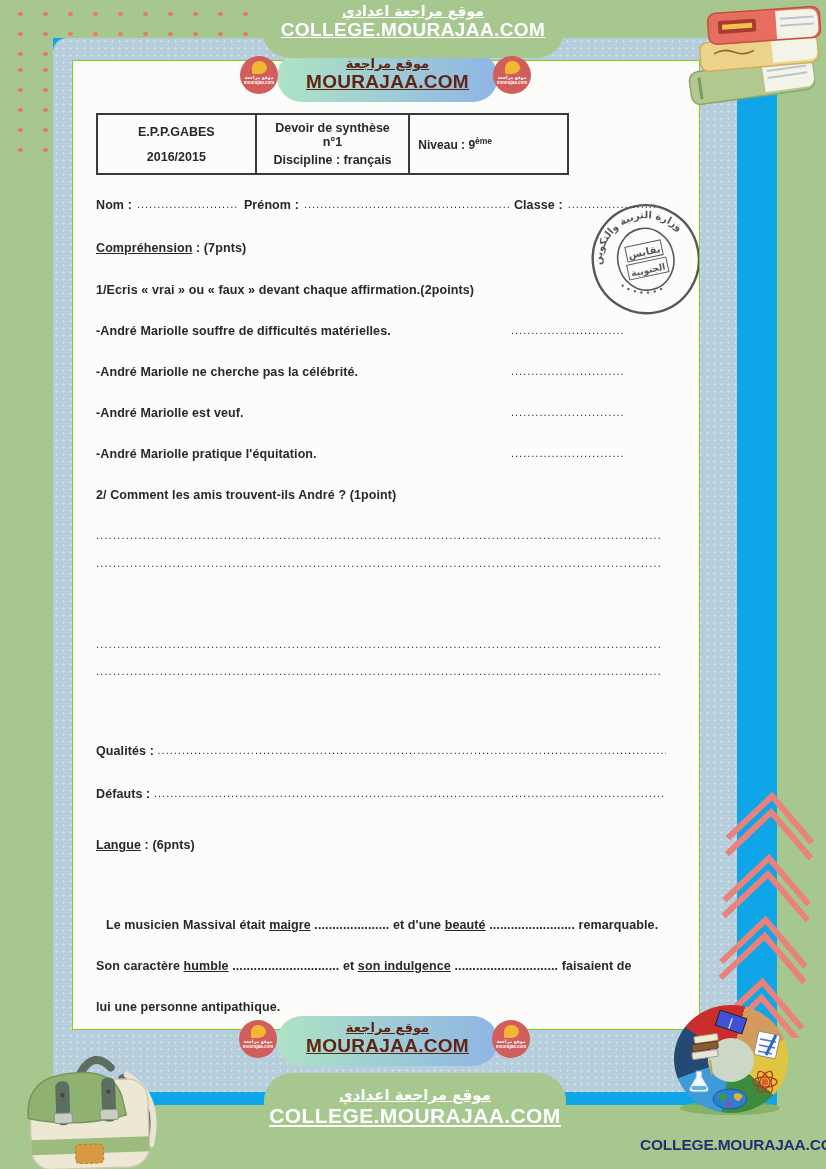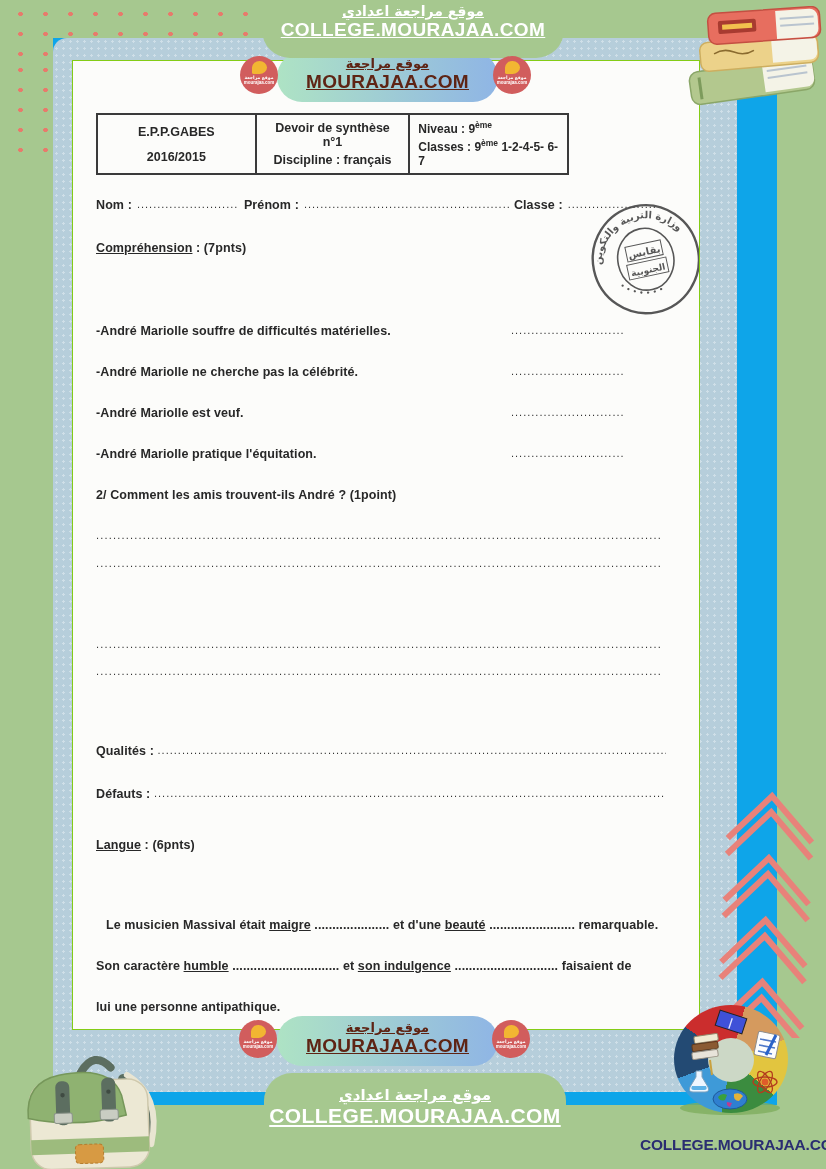--- a/index.html
+++ b/index.html
@@ -129,39 +129,39 @@
       <div class="cell c1">
         <span>E.P.P.GABES</span>
         <span>2016/2015</span>
       </div>
       <div class="cell c2">
         <span>Devoir de synthèse n°1</span>
         <span>Discipline : français</span>
       </div>
       <div class="cell c3">
         <span><span>Niveau : 9</span><span class="sup">ème</span></span>
-        <span><span>Classes : 9</span><span class="sup">ème</span><span> 1-2-4-5- 6-7</span></span>
       </div>
     </div>
 
     <div class="doc-line" style="top:137px;">
       <span class="id-line">
         <span>Nom :</span>
         <span class="id-dots" style="width:102px;">........................................................................................................................</span>
         <span>Prénom :</span>
         <span class="id-dots" style="width:205px;">........................................................................................................................</span>
         <span>Classe :</span>
         <span class="id-dots" style="width:88px;">........................................................................................................................</span>
       </span>
     </div>
 
     <div class="doc-line" style="top:180px;">
       <span class="ul">Compréhension</span><span> : (7pnts)</span>
     </div>
 
+    <div class="doc-line" style="top:222px;">1/Ecris « vrai » ou « faux » devant chaque affirmation.(2points)</div>
 
     <div class="doc-line" style="top:263px;">
       <span>-André Mariolle souffre de difficultés matérielles.</span>
       <span class="ans-dots">............................................</span>
     </div>
     <div class="doc-line" style="top:304px;">
       <span>-André Mariolle ne cherche pas la célébrité.</span>
       <span class="ans-dots">............................................</span>
     </div>
     <div class="doc-line" style="top:345px;">

